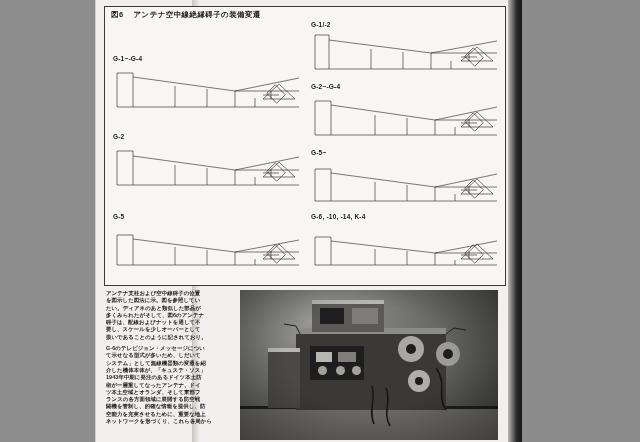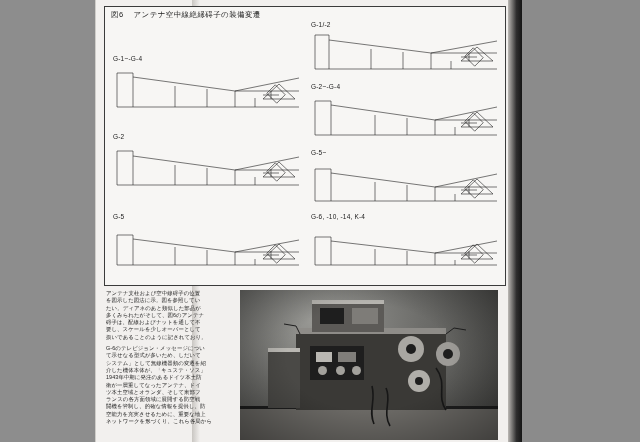--- a/index.html
+++ b/index.html
@@ -9,20 +9,21 @@
     width: 640px;
     height: 442px;
     overflow: hidden;
     font-family: "Liberation Sans", sans-serif;
   }
   #page {
     position: relative;
     width: 640px;
     height: 442px;
     background: #8f8f8f;
+    font-weight: bold;
   }
   
   .sheet {
     position: absolute;
     left: 96px;
     top: 0px;
     width: 424px;
     height: 442px;
     background: #f2f0ee;
     box-shadow: 0 0 0 1px #cfcdc9;

